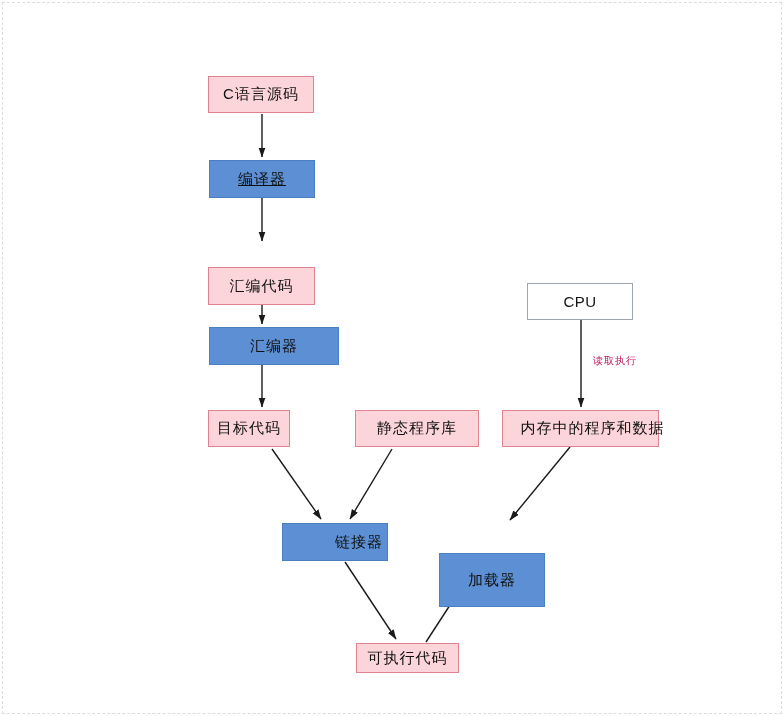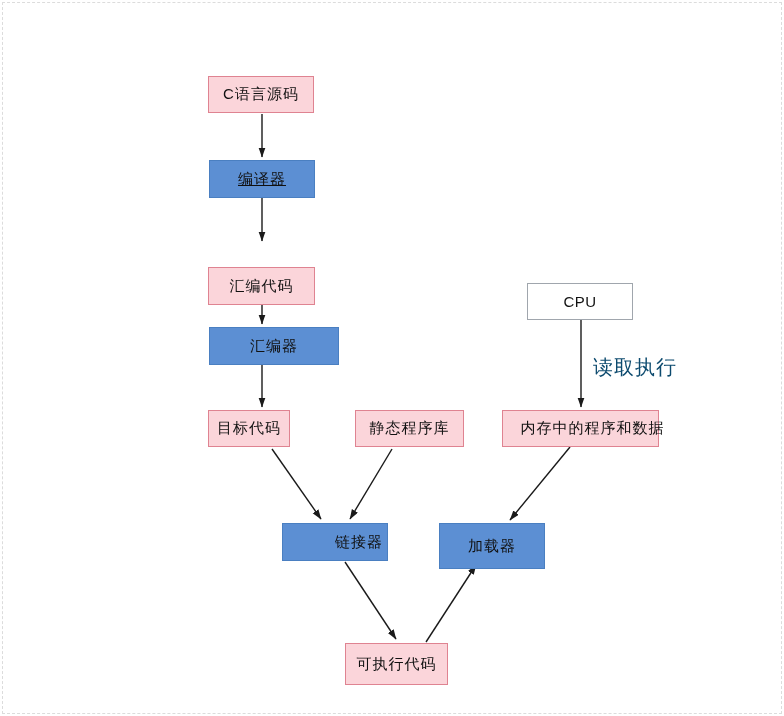--- a/index.html
+++ b/index.html
@@ -24,22 +24,22 @@
     font-size: 15px;
     color: #111111;
     white-space: nowrap;
     letter-spacing: 1px;
   }
   .node.pink  { background: #FBD5DA; border: 1.5px solid #DF8391; }
   .node.blue  { background: #5C8FD3; border: 1.5px solid #4A7FC1; }
   .node.white { background: #FFFFFF; border: 1px solid #A0A6AD; letter-spacing: 0.5px; text-align: right; }
   .edge-label {
     position: absolute;
-    font-size: 20px;
-    color: #0c4a6e;
+    font-size: 10px;
+    color: #be185d;
     letter-spacing: 1px;
   }
 </style>
 </head>
 <body>
 
 <div class="frame"></div>
 
 <svg class="edges" width="784" height="716">
   <defs>
@@ -67,32 +67,32 @@
 </div>
 <div class="node pink" style="left:208px; top:243px; width:107px; height:38px;margin-top:24px;">
   <span>汇编代码</span>
 </div>
 <div class="node blue" style="left:209px; top:327px; width:130px; height:38px;">
   <span>汇编器</span>
 </div>
 <div class="node pink" style="left:208px; top:410px; width:82px; height:37px;">
   <span>目标代码</span>
 </div>
-<div class="node pink" style="left:355px; top:410px; width:109px; height:37px;">
+<div class="node pink" style="left:355px; top:410px; width:124px; height:37px;">
   <span>静态程序库</span>
 </div>
 <div class="node white" style="left:527px; top:283px; width:106px; height:37px;">
   <span>CPU</span>
 </div>
 <div class="node pink" style="left:502px; top:410px; width:157px; height:37px;padding-left:24px;">
   <span>内存中的程序和数据</span>
 </div>
 <div class="node blue" style="left:282px; top:523px; width:106px; height:38px;padding-left:48px;">
   <span>链接器</span>
 </div>
-<div class="node blue" style="left:439px; top:523px; width:106px; height:46px;font-family:Liberation Mono, monospace;">
+<div class="node blue" style="left:439px; top:553px; width:106px; height:54px;font-family:Liberation Mono, monospace;">
   <span>加载器</span>
 </div>
-<div class="node pink" style="left:345px; top:643px; width:103px; height:42px;">
+<div class="node pink" style="left:356px; top:643px; width:103px; height:30px;">
   <span>可执行代码</span>
 </div>
 
 <div class="edge-label" style="left:593px; top:354px;">读取执行</div>
 
 </body></html>

